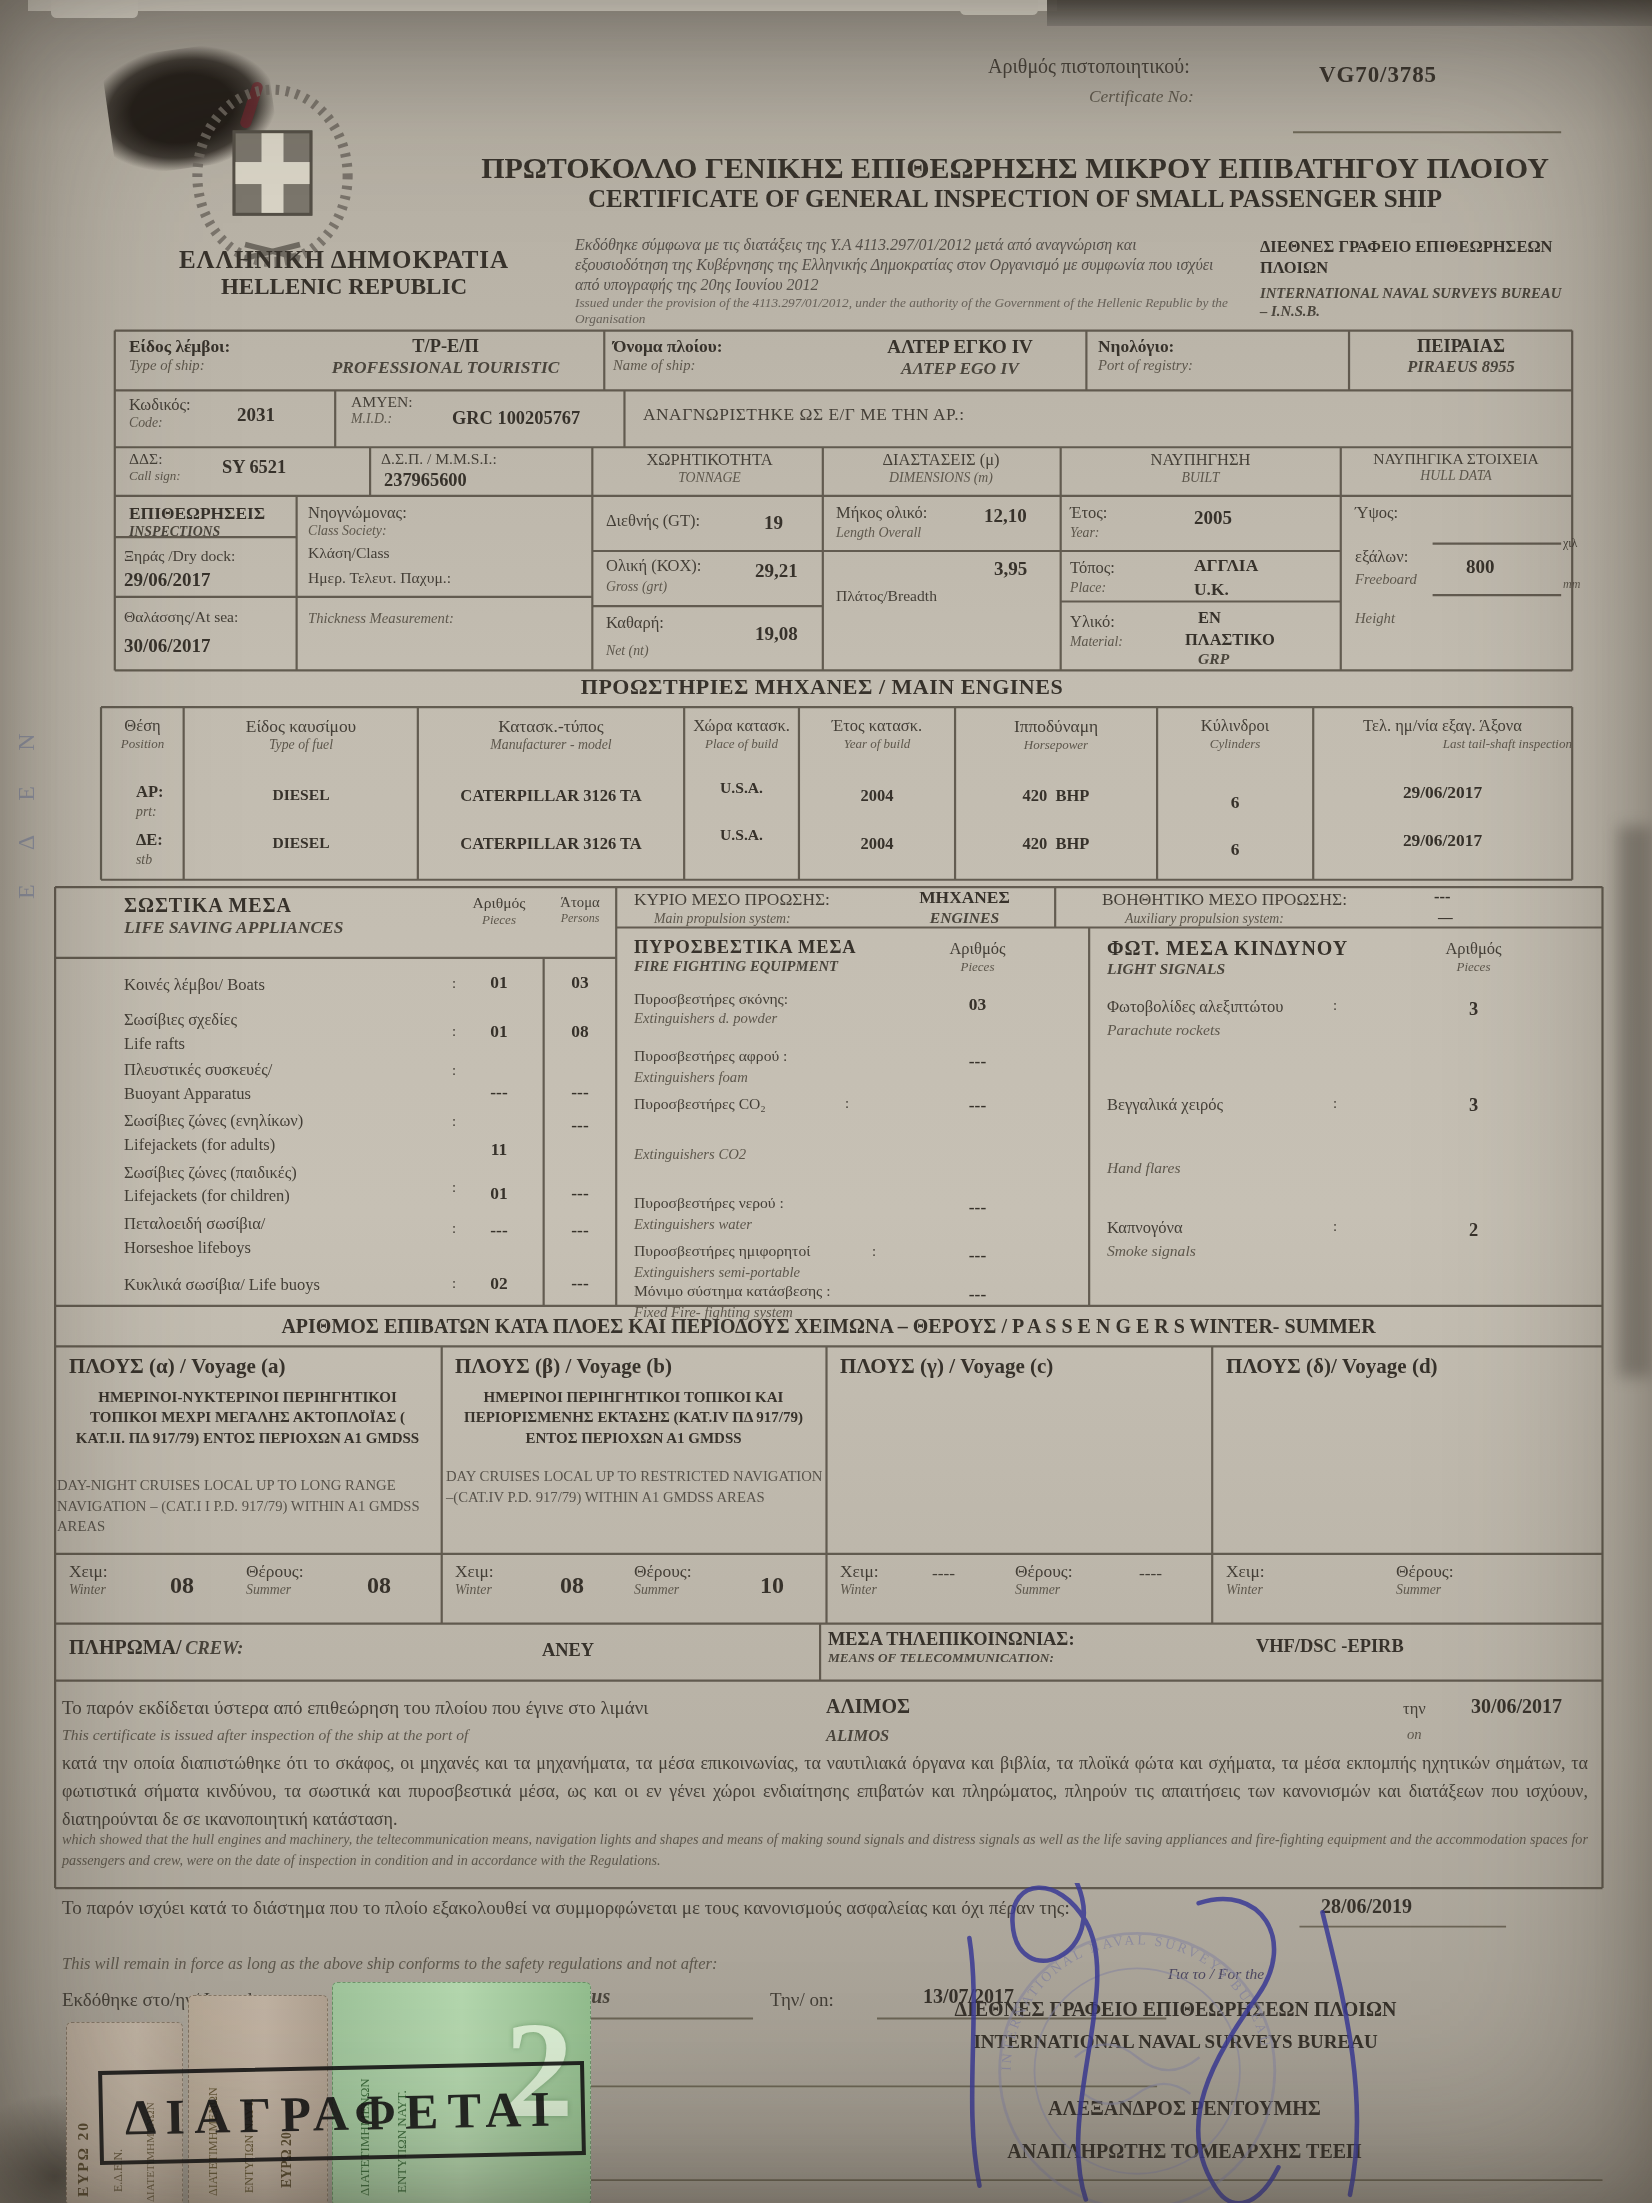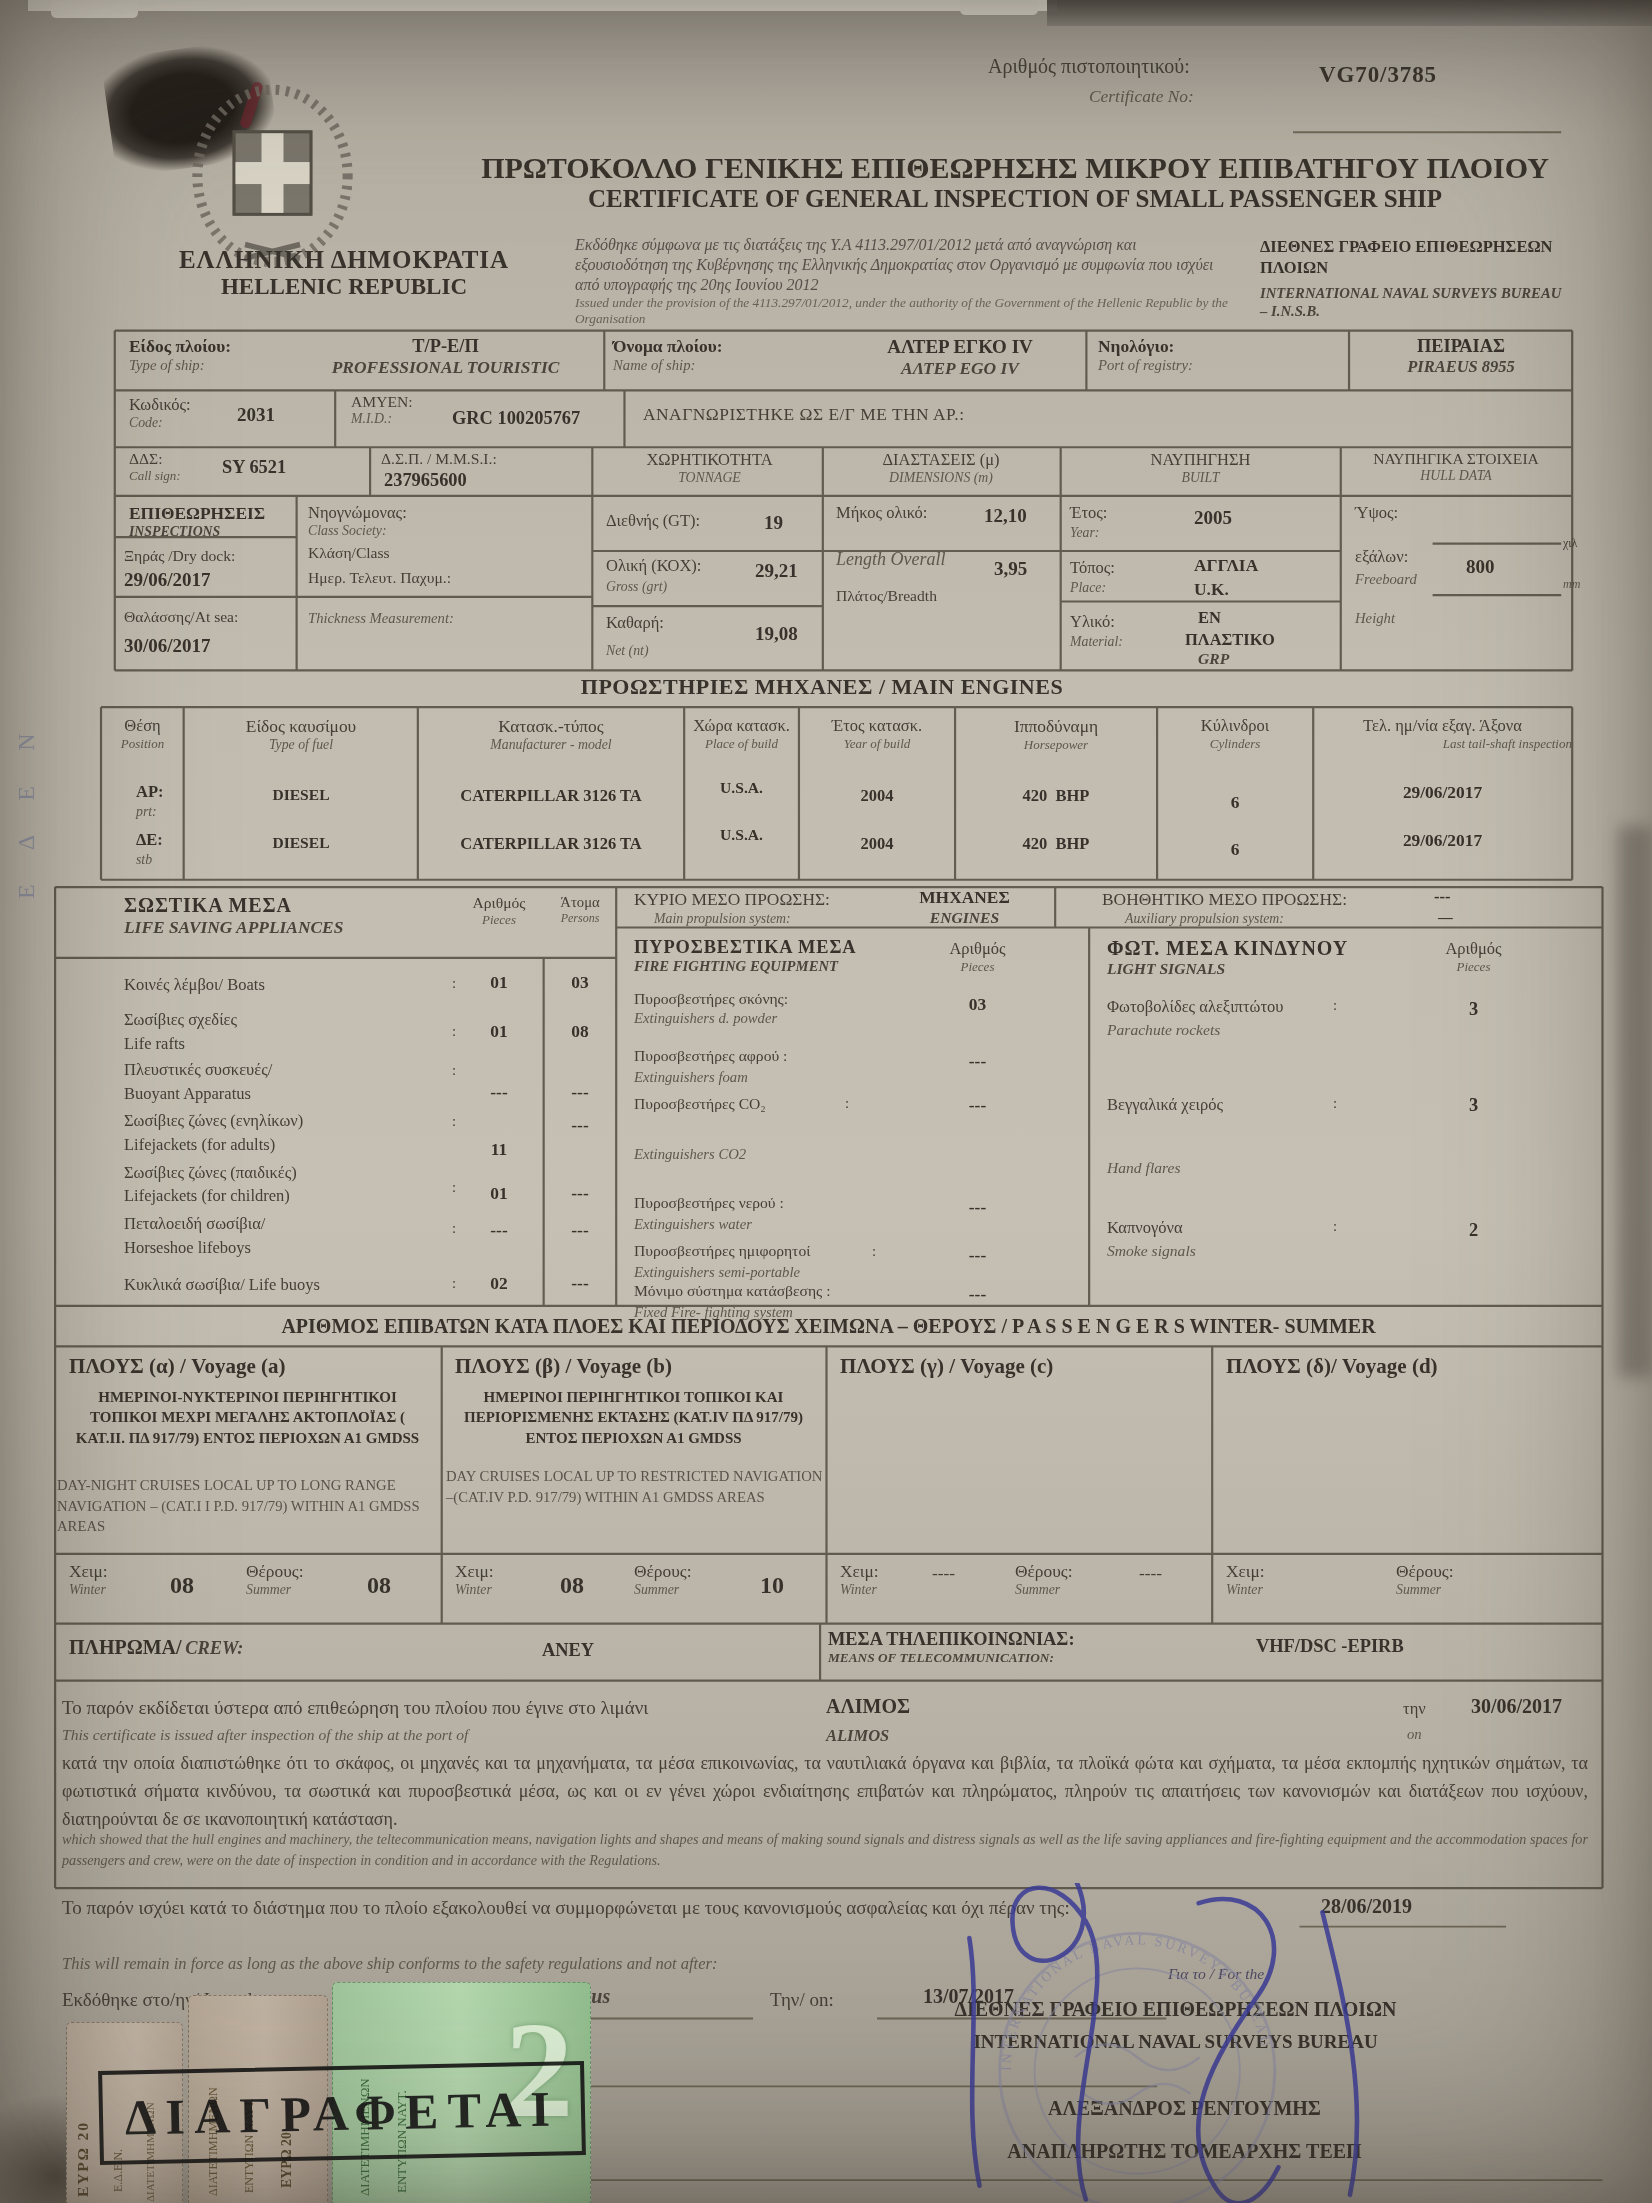--- a/index.html
+++ b/index.html
@@ -137,21 +137,21 @@
     <div class="e" style="font-size:16px;line-height:1.25;color:#55504a;">Εκδόθηκε σύμφωνα με τις διατάξεις της Υ.Α 4113.297/01/2012 μετά από αναγνώριση και εξουσιοδότηση της Κυβέρνησης της Ελληνικής Δημοκρατίας στον Οργανισμό με συμφωνία που ισχύει από υπογραφής της 20ης Ιουνίου 2012</div>
     <div class="e" style="font-size:13.3px;line-height:1.2;color:#676159;">Issued under the provision of the 4113.297/01/2012, under the authority of the Government of the Hellenic Republic by the Organisation</div>
   </div>
 
   <div class="ab" style="left:1260px;top:237px;width:309px;">
     <div class="g" style="font-size:16.5px;line-height:1.25;">ΔΙΕΘΝΕΣ ΓΡΑΦΕΙΟ ΕΠΙΘΕΩΡΗΣΕΩΝ ΠΛΟΙΩΝ</div>
     <div class="eb" style="font-size:14.7px;line-height:1.25;margin-top:5.5px;">INTERNATIONAL NAVAL SURVEYS BUREAU – I.N.S.B.</div>
   </div>
 
   <div class="ab stk" style="left:129px;top:336px;">
-    <span class="g" style="font-size:17.4px;">Είδος πλοίου:</span>
+    <span class="g" style="font-size:17.4px;">Είδος λέμβοι:</span>
     <span class="e" style="font-size:14.7px;">Type of ship:</span>
   </div>
   <div class="ab c stk" style="left:303px;top:336px;width:285px;">
     <span class="g" style="font-size:18.4px;">T/P-E/Π</span>
     <span class="eb" style="font-size:17.4px;">PROFESSIONAL TOURISTIC</span>
   </div>
   <div class="ab stk" style="left:613px;top:336px;">
     <span class="g" style="font-size:17.4px;">Όνομα πλοίου:</span>
     <span class="e" style="font-size:14.7px;">Name of ship:</span>
   </div>
@@ -221,21 +221,21 @@
   <div class="ab e" style="left:308px;top:610px;font-size:14.7px;">Thickness Measurement:</div>
   <div class="ab r" style="left:606px;top:511px;font-size:16.5px;">Διεθνής (GT):</div>
   <div class="ab g" style="left:764px;top:512px;font-size:19px;">19</div>
   <div class="ab r" style="left:606px;top:556px;font-size:16.5px;">Ολική (ΚΟΧ):</div>
   <div class="ab e" style="left:606px;top:579px;font-size:13.8px;">Gross (grt)</div>
   <div class="ab g" style="left:755px;top:560px;font-size:19px;">29,21</div>
   <div class="ab r" style="left:606px;top:613px;font-size:16.5px;">Καθαρή:</div>
   <div class="ab e" style="left:606px;top:643px;font-size:13.8px;">Net (nt)</div>
   <div class="ab g" style="left:755px;top:623px;font-size:19px;">19,08</div>
   <div class="ab r" style="left:836px;top:503px;font-size:16.5px;">Μήκος ολικό:</div>
-  <div class="ab e" style="left:836px;top:549px;font-size:18px;font-style:italic;">Length Overall</div>
+  <div class="ab e" style="left:836px;top:525px;font-size:14px;font-style:italic;">Length Overall</div>
   <div class="ab g" style="left:984px;top:505px;font-size:19px;">12,10</div>
   <div class="ab r" style="left:836px;top:560px;font-size:15.6px;margin-top:27px;">Πλάτος/Breadth</div>
   <div class="ab g" style="left:994px;top:558px;font-size:19px;">3,95</div>
   <div class="ab r" style="left:1070px;top:503px;font-size:16.5px;">Έτος:</div>
   <div class="ab e" style="left:1070px;top:525px;font-size:13.8px;">Year:</div>
   <div class="ab g" style="left:1194px;top:507px;font-size:19px;">2005</div>
   <div class="ab r" style="left:1070px;top:558px;font-size:16.5px;">Τόπος:</div>
   <div class="ab e" style="left:1070px;top:580px;font-size:13.8px;">Place:</div>
   <div class="ab g" style="left:1194px;top:555px;font-size:17.4px;">ΑΓΓΛΙΑ</div>
   <div class="ab g" style="left:1194px;top:579px;font-size:17.4px;">U.K.</div>

